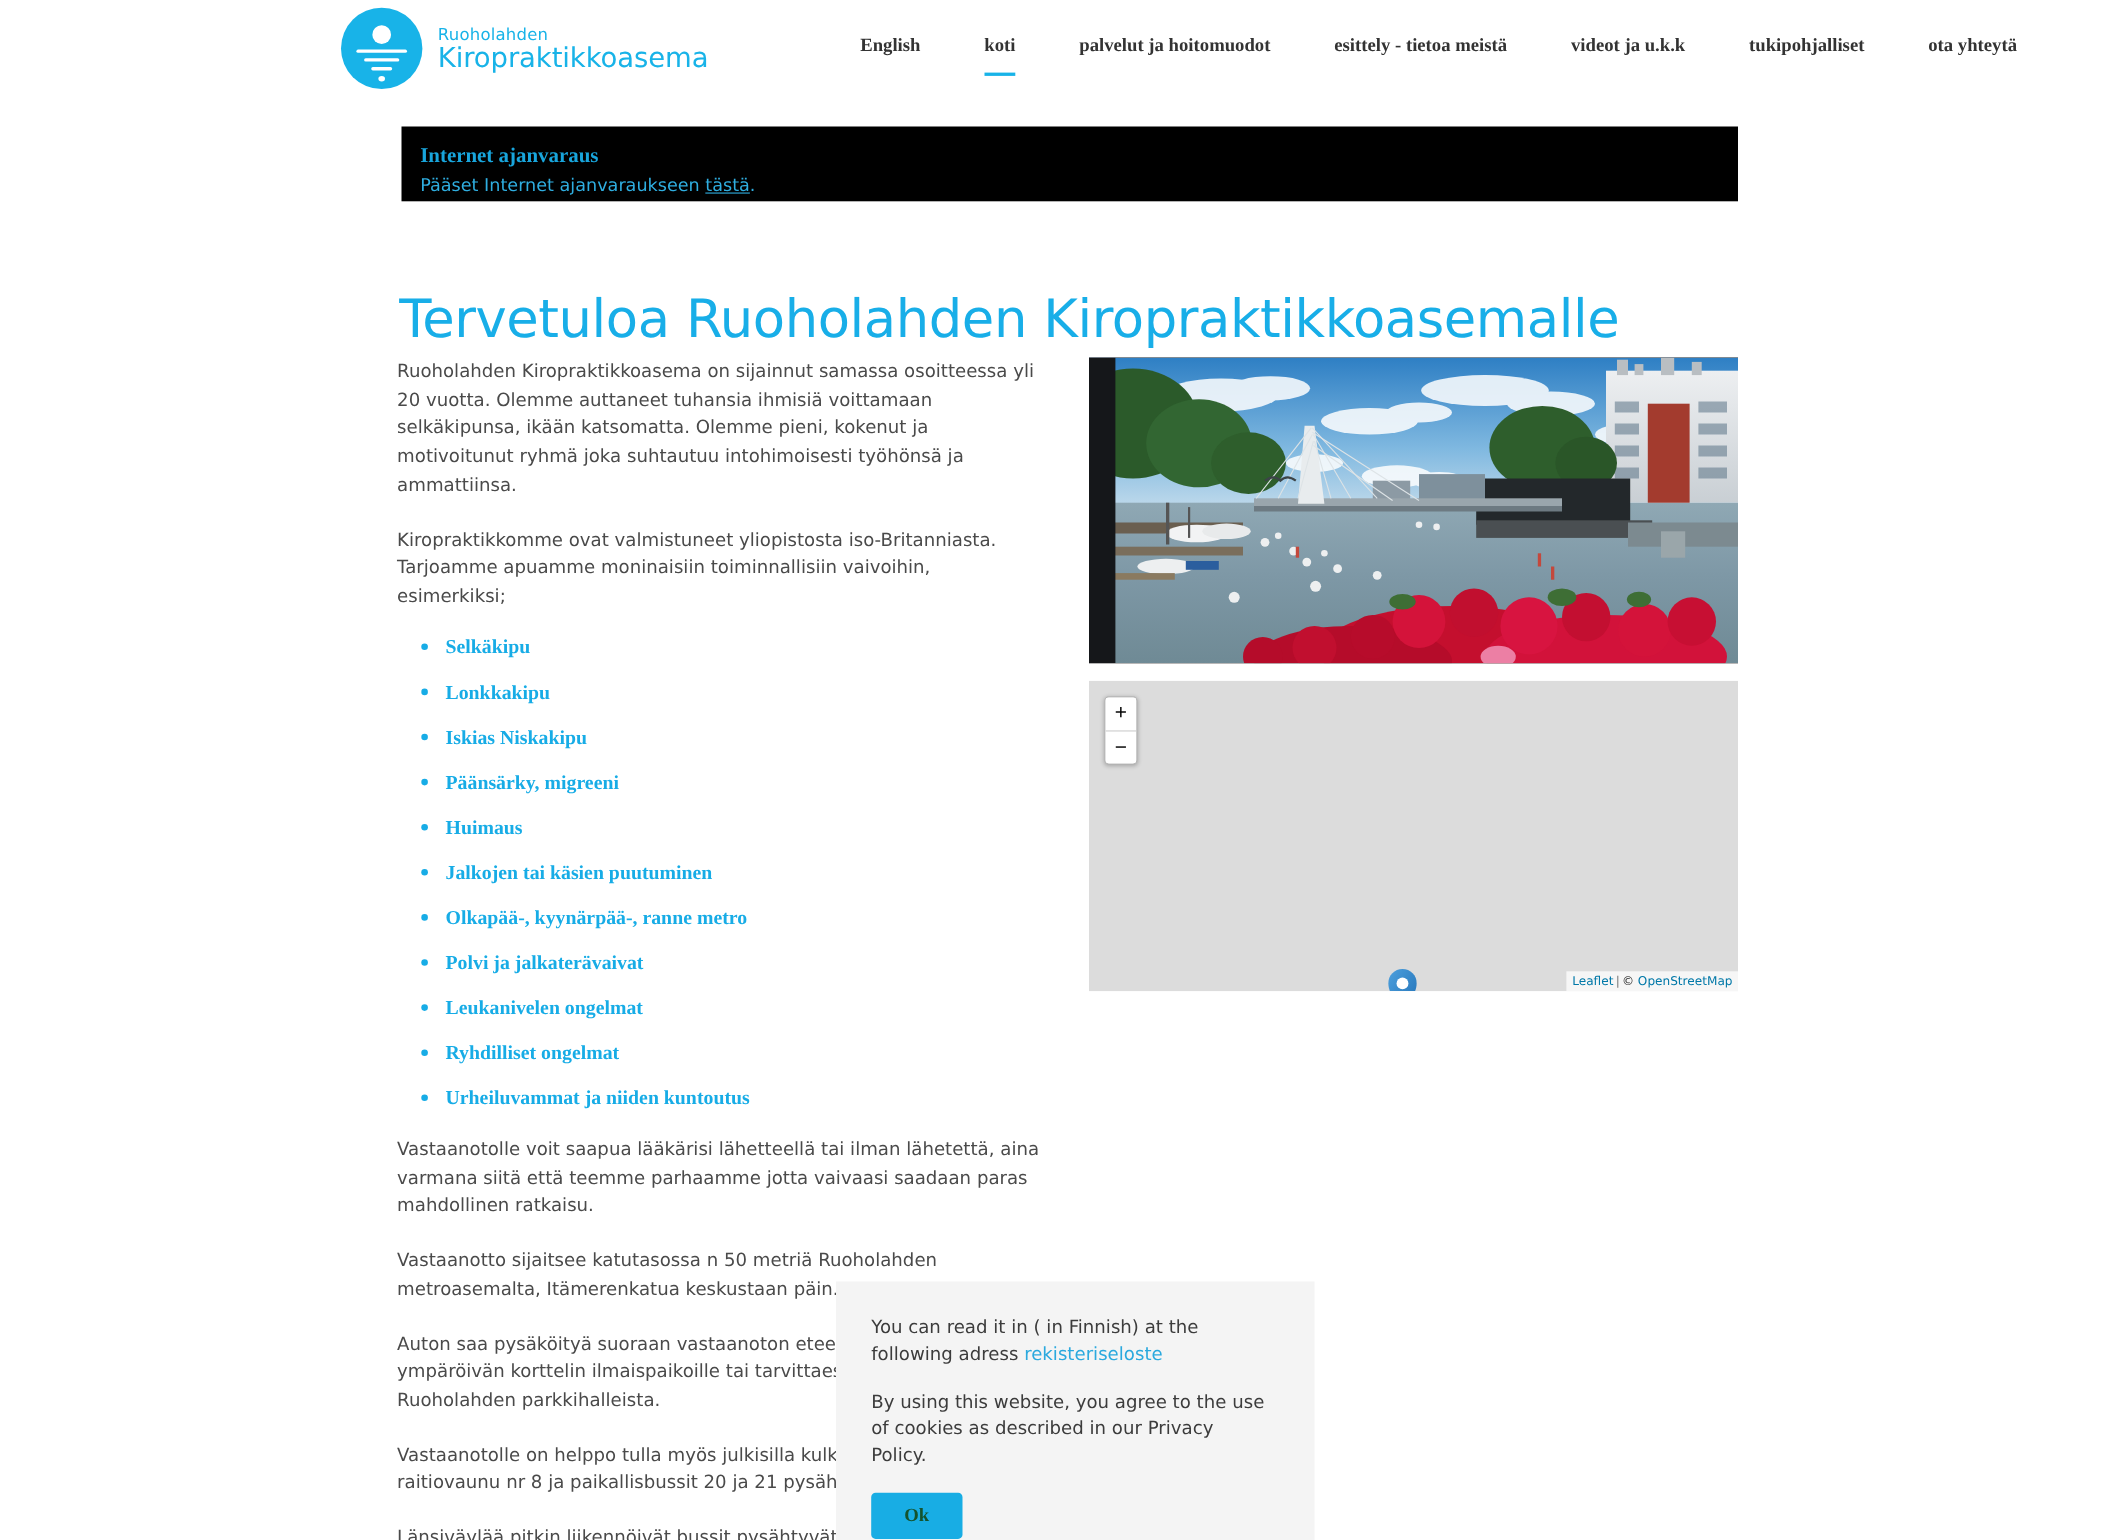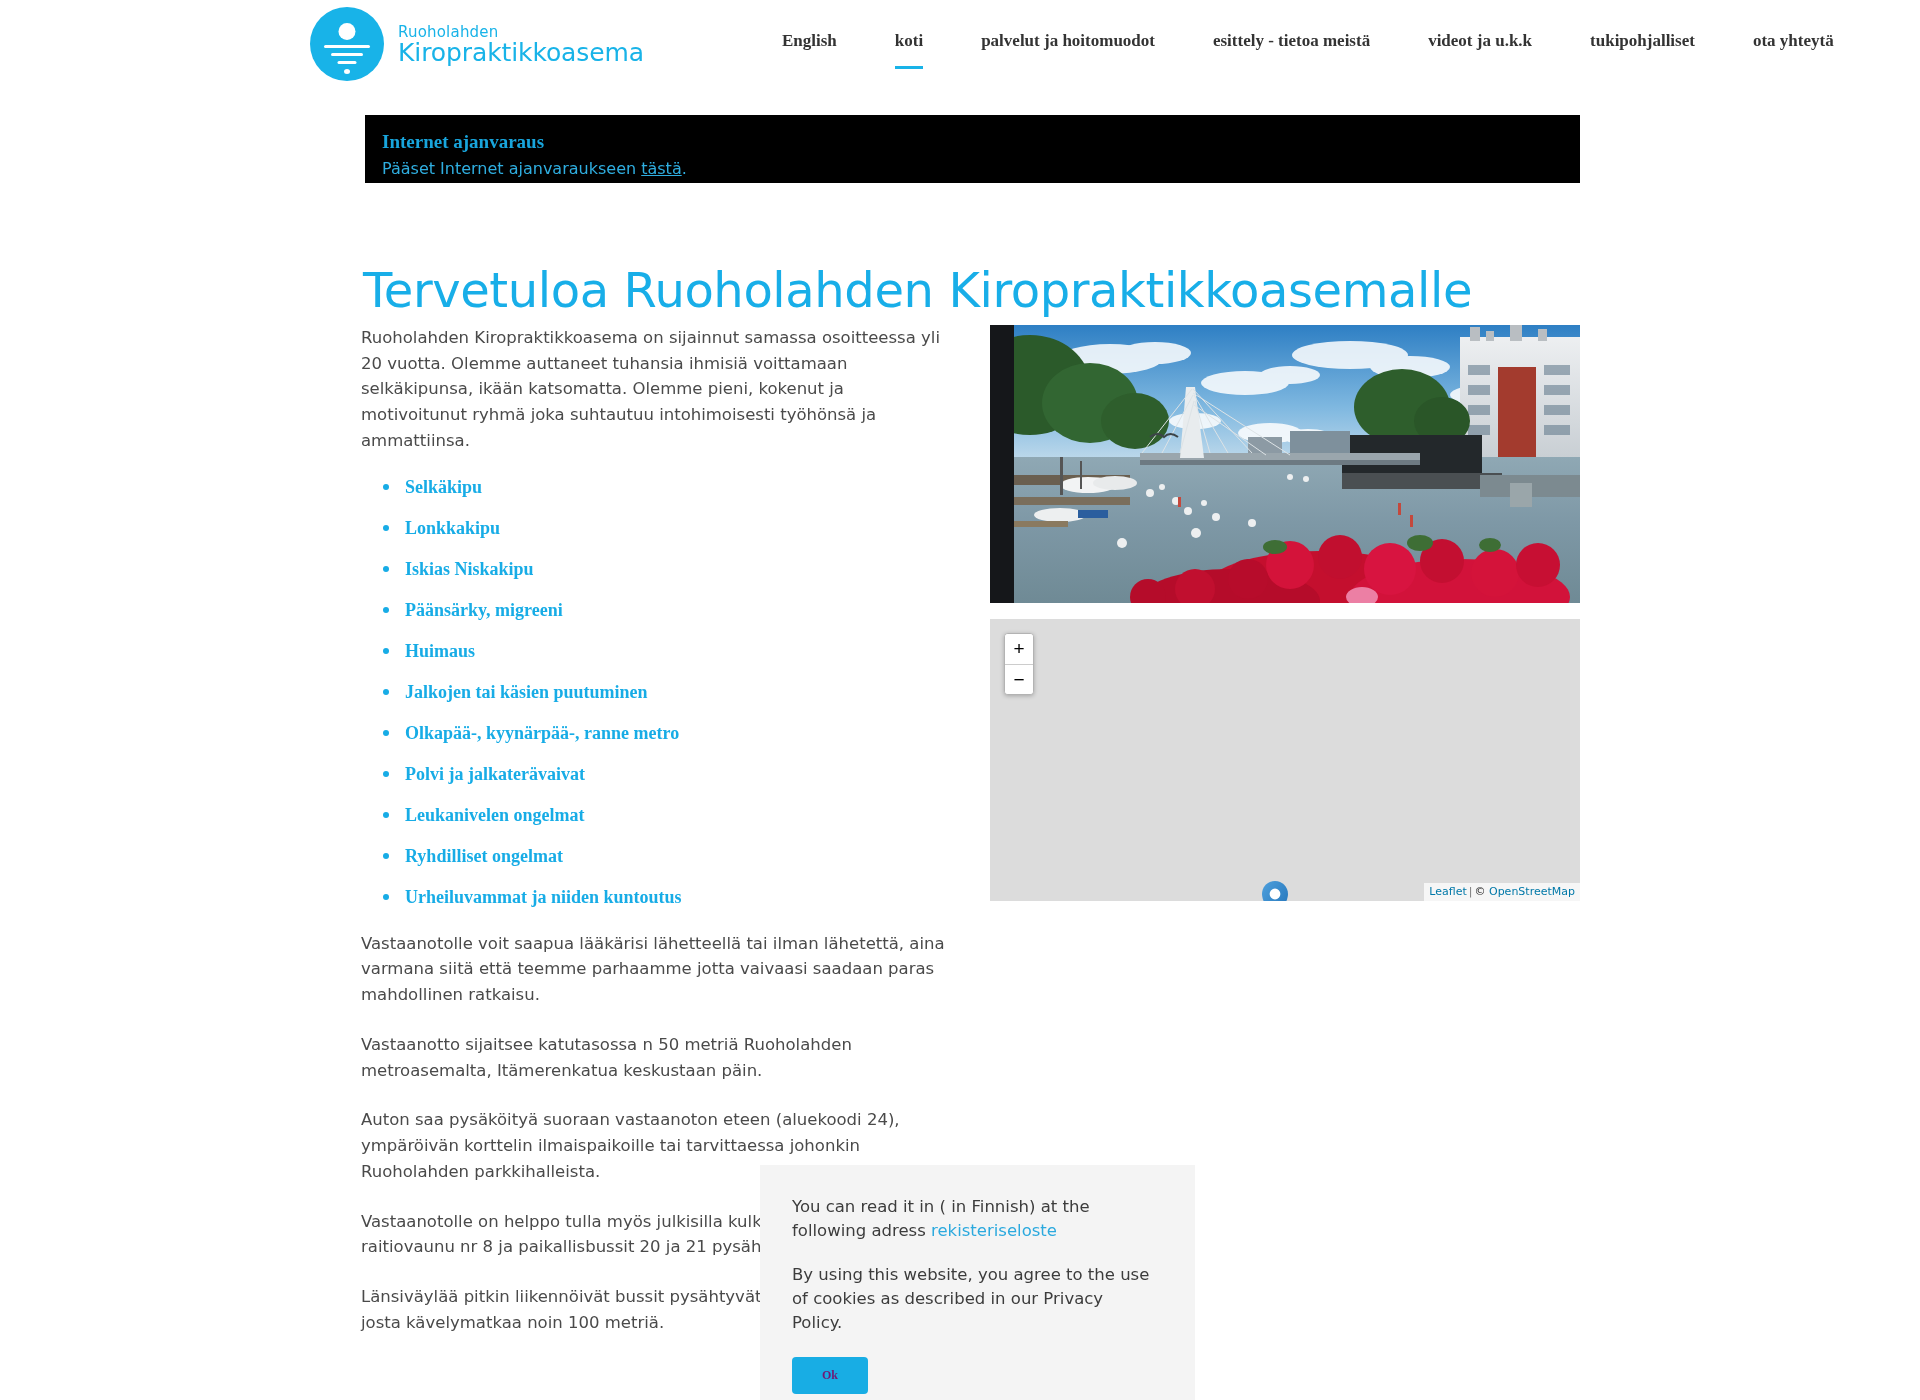--- a/index.html
+++ b/index.html
@@ -251,27 +251,27 @@
     font-family: "DejaVu Sans", sans-serif;
     font-size: 16.5px;
     line-height: 1.45;
     color: #3c3c3c;
   }
   .cookie p a { color: #2BA9DE; text-decoration: none; }
   .cookie-ok {
     display: inline-block;
     margin-top: 2px;
     background: #18ADE4;
-    color: #701a75;
+    color: #14532d;
     border: 0;
     border-radius: 4px;
     padding: 11px 30px;
     font-family: "Liberation Serif", serif;
     font-weight: bold;
-    font-size: 12px;
+    font-size: 17px;
     cursor: pointer;
   }
 </style>
 </head>
 <body>
 
 <div class="page">
 
   <div class="header">
 
@@ -302,20 +302,21 @@
 
   <div class="notice">
     <div class="notice-title">Internet ajanvaraus</div>
     <div class="notice-body"><span>Pääset Internet ajanvaraukseen </span><a href="#">tästä</a><span>.</span></div>
   </div>
 
   <h1 class="page-title">Tervetuloa Ruoholahden Kiropraktikkoasemalle</h1>
 
   <div class="col-left">
     <p>Ruoholahden Kiropraktikkoasema on sijainnut samassa osoitteessa yli 20 vuotta. Olemme auttaneet tuhansia ihmisiä voittamaan selkäkipunsa, ikään katsomatta. Olemme pieni, kokenut ja motivoitunut ryhmä joka suhtautuu intohimoisesti työhönsä ja ammattiinsa.</p>
+    <p>Kiropraktikkomme ovat valmistuneet yliopistosta iso-Britanniasta. Tarjoamme apuamme moninaisiin toiminnallisiin vaivoihin, esimerkiksi;</p>
 
     <ul>
       <li>Selkäkipu</li>
       <li>Lonkkakipu</li>
       <li>Iskias Niskakipu</li>
       <li>Päänsärky, migreeni</li>
       <li>Huimaus</li>
       <li>Jalkojen tai käsien puutuminen</li>
       <li>Olkapää-, kyynärpää-, ranne metro</li>
       <li>Polvi ja jalkaterävaivat</li>

